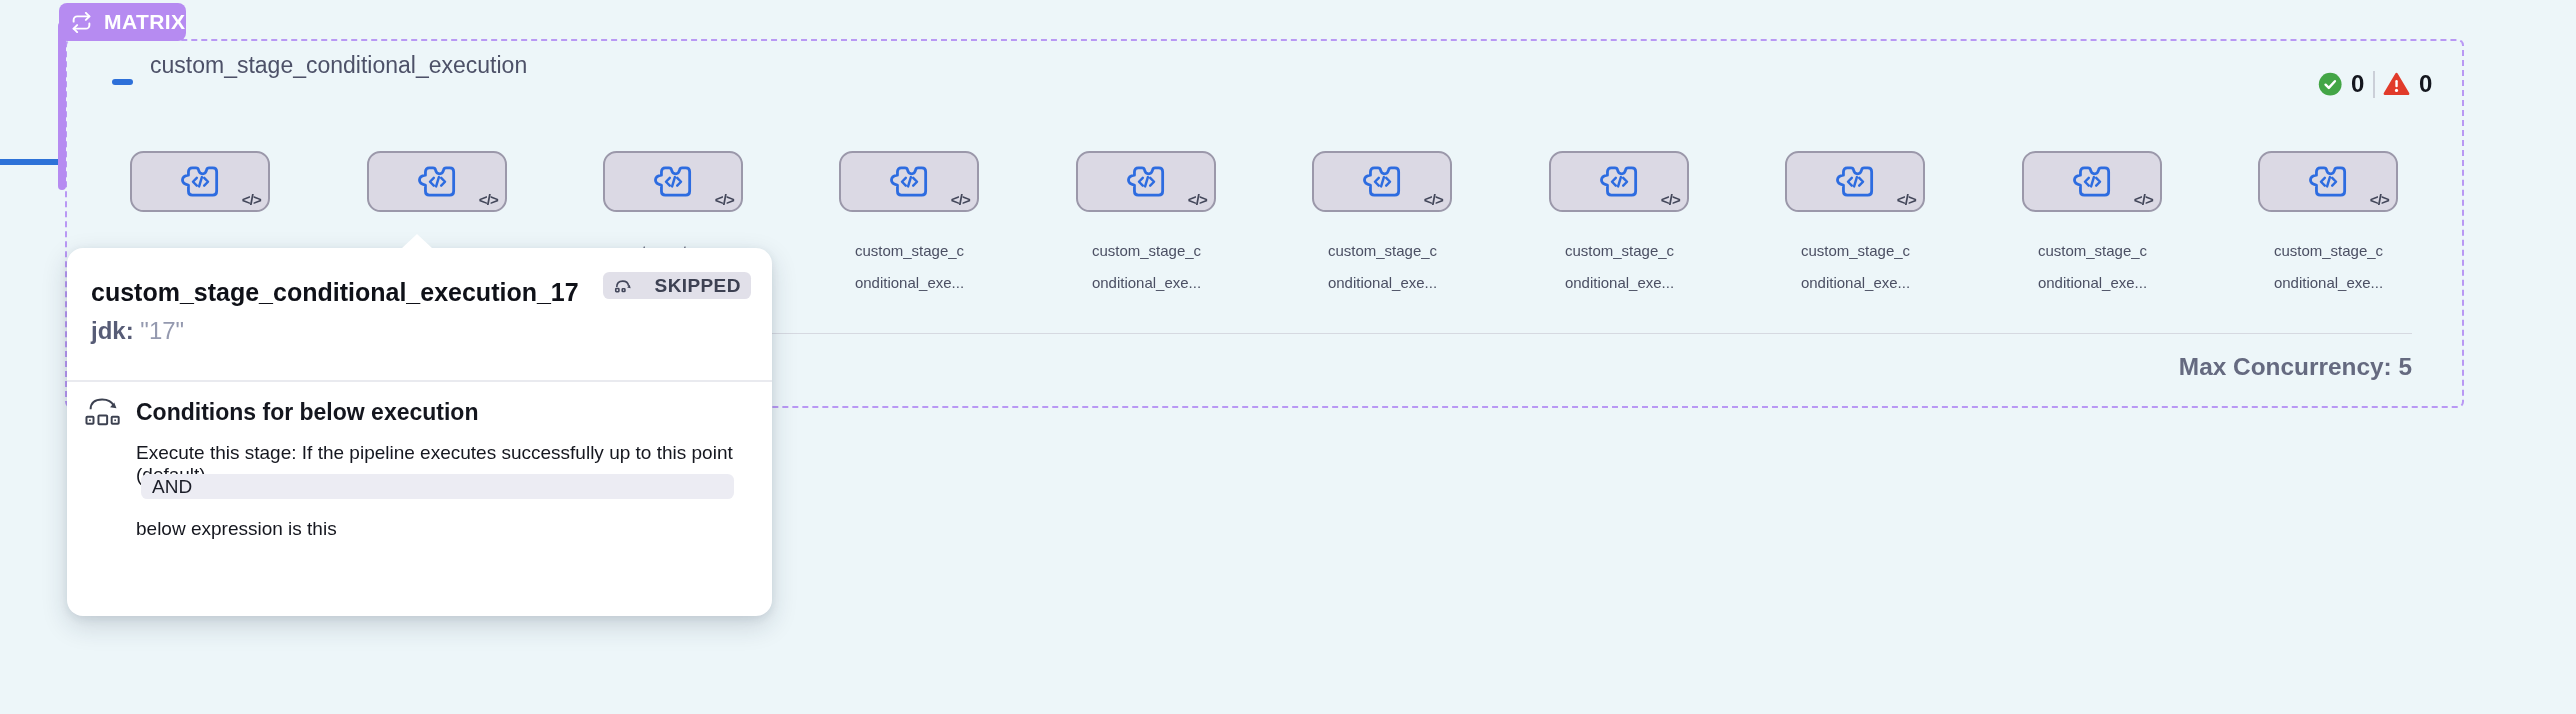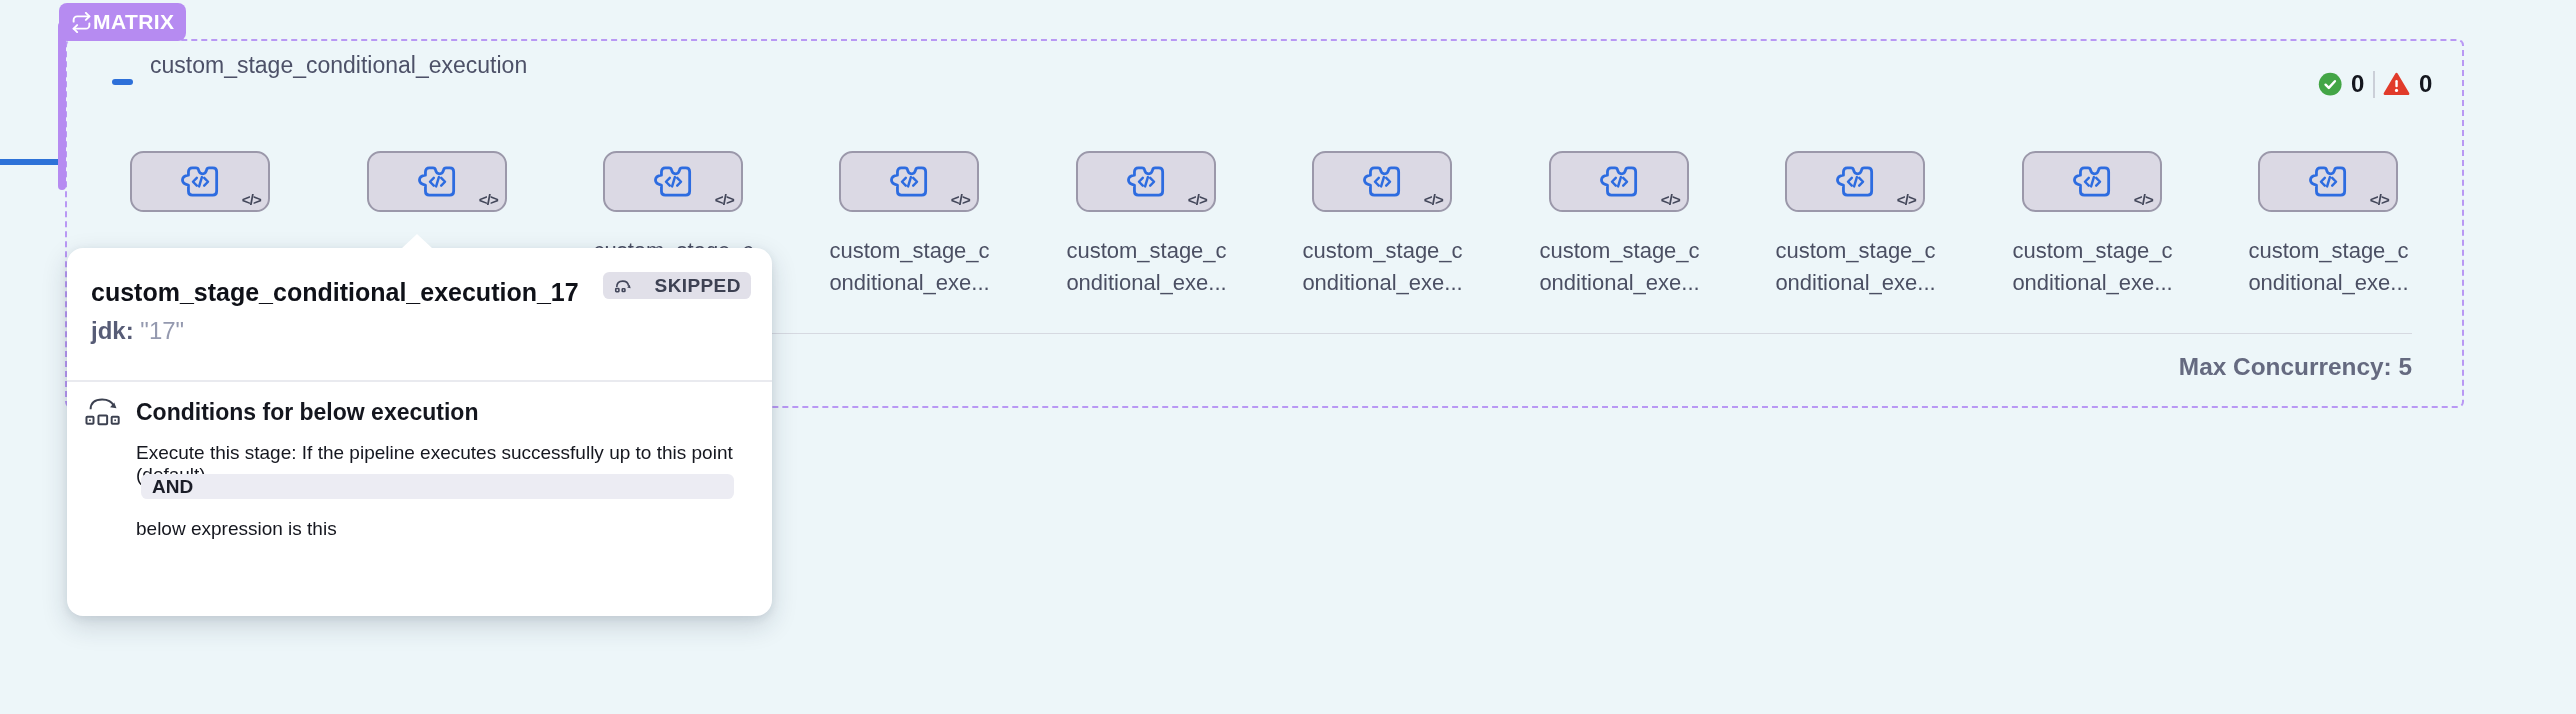--- a/index.html
+++ b/index.html
@@ -7,37 +7,37 @@
   .canvas{position:relative;width:2576px;height:714px;background:#edf6f9;overflow:hidden;}
 
   
   .blue-line{position:absolute;left:0;top:159px;width:61px;height:5.5px;background:#2e72d8;}
 
   
   .matrix-box{position:absolute;left:65px;top:39px;width:2399px;height:369px;
     border:2.4px dashed #b998f4;border-radius:6.3px;box-sizing:border-box;}
   .matrix-strip{position:absolute;left:58px;top:22px;width:8px;height:168px;background:#b68bf1;border-radius:4px;}
   .matrix-badge{position:absolute;left:59px;top:3.2px;height:38px;width:127px;background:#b68bf1;border-radius:8px;
-    display:flex;align-items:center;gap:1px;padding-left:12px;box-sizing:border-box;cursor:pointer;}
+    display:flex;align-items:center;gap:12px;padding-left:12px;box-sizing:border-box;cursor:pointer;}
   .matrix-badge span{color:#fff;font-size:21px;font-weight:600;letter-spacing:0.4px;}
 
   
   .collapse-btn{position:absolute;left:112px;top:79px;width:21px;height:5.5px;border-radius:3.2px;background:#2e70d9;cursor:pointer;}
   .matrix-title{position:absolute;left:150px;top:52px;font-size:23px;font-weight:500;color:#4d5168;}
   .status{position:absolute;left:2318px;top:70px;display:flex;align-items:center;gap:8.7px;}
   .status .cnt{font-size:24px;font-weight:600;color:#14161e;}
   .status .vsep{width:1.6px;height:27px;background:#cbcfd8;}
 
   
   .stage-item{position:absolute;top:151px;width:140px;}
   .card{position:relative;width:140px;height:61px;background:#dbd9e4;border:2.4px solid #9b98aa;border-radius:13.4px;
     box-sizing:border-box;display:flex;align-items:center;justify-content:center;cursor:pointer;}
   .code-glyph{position:absolute;right:7px;bottom:1.6px;font-size:15px;font-weight:600;color:#43475a;letter-spacing:-0.8px;}
   .stage-label{position:absolute;top:84px;left:-40px;width:221px;text-align:center;
-    font-size:22px;line-height:32px;color:#4b4f63;}
+    font-size:15px;line-height:32px;color:#4b4f63;}
 
   
   .mc-divider{position:absolute;left:91px;top:333px;width:2321px;border-top:1.6px solid #d6d9e1;}
   .mc-text{position:absolute;right:164px;top:353px;font-size:24.4px;font-weight:700;color:#656a80;}
 
   
   .popover{position:absolute;left:67px;top:248px;width:705px;height:368px;background:#fff;border-radius:16px;
     box-shadow:0 9.5px 27px rgba(25,35,65,.16),0 2.4px 8px rgba(25,35,65,.08);z-index:10;}
   .popover .caret{position:absolute;left:334px;top:-14px;width:0;height:0;
     border-left:16.6px solid transparent;border-right:16.6px solid transparent;border-bottom:15px solid #fff;}
@@ -45,21 +45,21 @@
   .pp-badge{position:absolute;right:21px;top:24px;height:27px;padding:0 10.2px;background:#e1e0e9;border-radius:6.3px;
     display:flex;align-items:center;gap:22px;}
   .pp-badge span{font-size:19px;font-weight:700;color:#3d4152;letter-spacing:0.4px;}
   .pp-var{position:absolute;left:24px;top:69px;font-size:24px;line-height:27px;color:#9499af;}
   .pp-var b{color:#575c76;font-weight:700;}
   .pp-sep{position:absolute;left:0;top:132px;width:100%;height:1.6px;background:#e9eaef;}
   .pp-cond-icon{position:absolute;left:17.3px;top:147px;}
   .pp-cond-head{position:absolute;left:69px;top:151px;font-size:23px;font-weight:700;color:#14161e;}
   .pp-desc{position:absolute;left:69px;top:194px;font-size:19px;color:#15171f;}
   .pp-and{position:absolute;left:74px;top:226px;width:593px;height:25px;background:#ececf3;border-radius:6.3px;
-    box-sizing:border-box;padding-left:11px;font-size:19px;font-weight:700;line-height:25px;color:#1b1d28;}
+    box-sizing:border-box;padding-left:11px;font-size:19px;font-weight:400;line-height:25px;color:#1b1d28;}
   .pp-below{position:absolute;left:69px;top:270px;font-size:19px;color:#15171f;}
   .pp-expr{position:absolute;left:69px;top:298px;width:601px;height:54px;background:#f8f9fc;border:1.6px solid #dfe2ea;
     border-radius:8px;box-sizing:border-box;padding-left:14px;font-size:21px;line-height:51px;color:#16181f;}
 </style>
 </head>
 <body>
 
 <div class="canvas">
 
   <div class="blue-line"></div>

